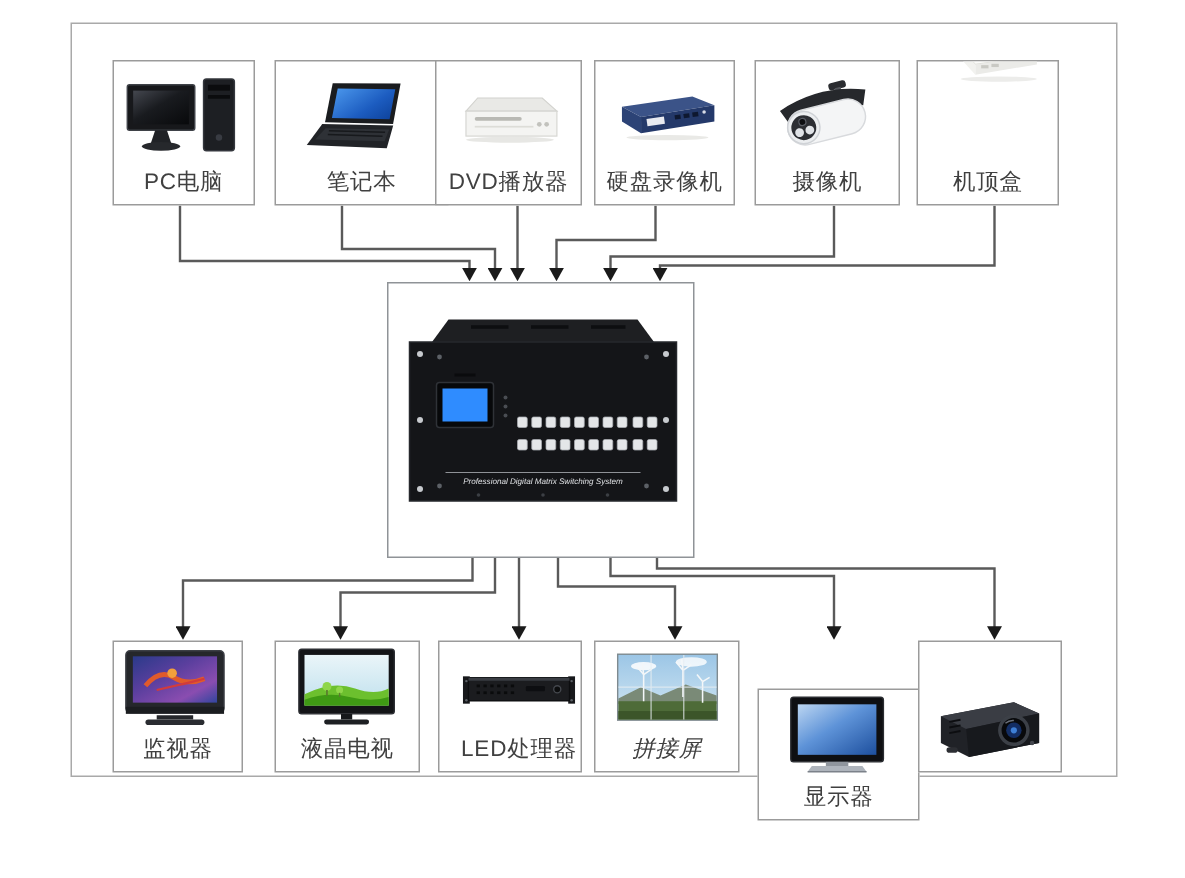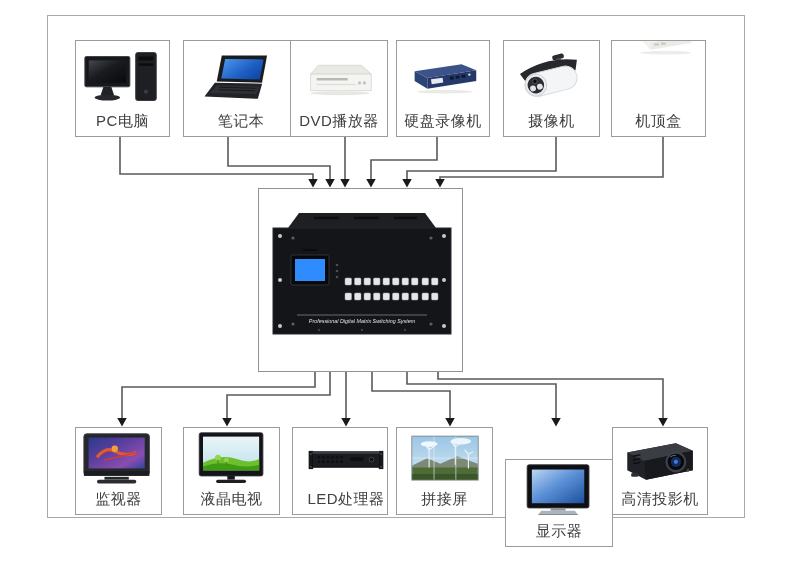--- a/index.html
+++ b/index.html
@@ -15,21 +15,21 @@
   .dev .art { flex:1 1 auto; width:100%; display:flex; align-items:flex-end;
               justify-content:center; overflow:hidden; }
   .dev .lbl { flex:0 0 auto; padding:1px 2px 5px; font-size:15px; color:#404040;
               letter-spacing:.5px; white-space:nowrap; }
   .top { top:40px; height:97px; }
   .bot { top:427px; height:88px; }
   .i1 { left:75px;  width:95px; }  .i2 { left:183px; width:116px; }
   .i3 { left:290px; width:98px; }  .i4 { left:396px; width:94px; }
   .i5 { left:503px; width:97px;text-align:center; }  .i6 { left:611px; width:95px;gap:39px; }
   .o1 { left:75px;  width:87px; }  .o2 { left:183px; width:97px; }
-  .o3 { left:292px; width:96px;padding-left:12px; }  .o4 { left:396px; width:97px; }
+  .o3 { left:292px; width:96px;padding-left:12px; }  .o4 { left:396px; width:97px;font-style:italic; }
   .o5 { left:505px; width:108px;margin-top:32px; }  .o6 { left:612px; width:96px; }
   .center-box { position:absolute; left:258px; top:188px; width:205px; height:184px;
                 border:1px solid #8f9397; background:#ffffff; box-sizing:border-box;
                 z-index:2; }
   .center-box svg { display:block; }
 </style>
 </head>
 <body>
 
 <div class="canvas">
@@ -377,16 +377,15 @@
         <path d="M28 32 L80 21 L80 42 L30 52 Z" fill="#17191d"></path>
         <circle cx="62" cy="33" r="10" fill="#08090b" stroke="#3c4047" stroke-width="2.5"></circle>
         <circle cx="62" cy="33" r="5.5" fill="#132d63"></circle>
         <circle cx="62" cy="33" r="2.2" fill="#3e7fd6"></circle>
         <path d="M56 28 a8 8 0 0 1 6 -2" stroke="#6a707a" stroke-width="1" fill="none"></path>
         <path d="M16 27 l8 -1.5 M16 31 l8 -1.5 M16 35 l8 -1.5" stroke="#0c0d10" stroke-width="1.4" fill="none"></path>
         <rect x="14" y="45" width="8" height="4" rx="2" fill="#2c2e33"></rect>
         <circle cx="75" cy="42" r="1.6" fill="#43464d"></circle>
       </svg>
     </div>
-    <div class="lbl">高清投影机</div>
   </div>
 
 </div>
 
 </body></html>

